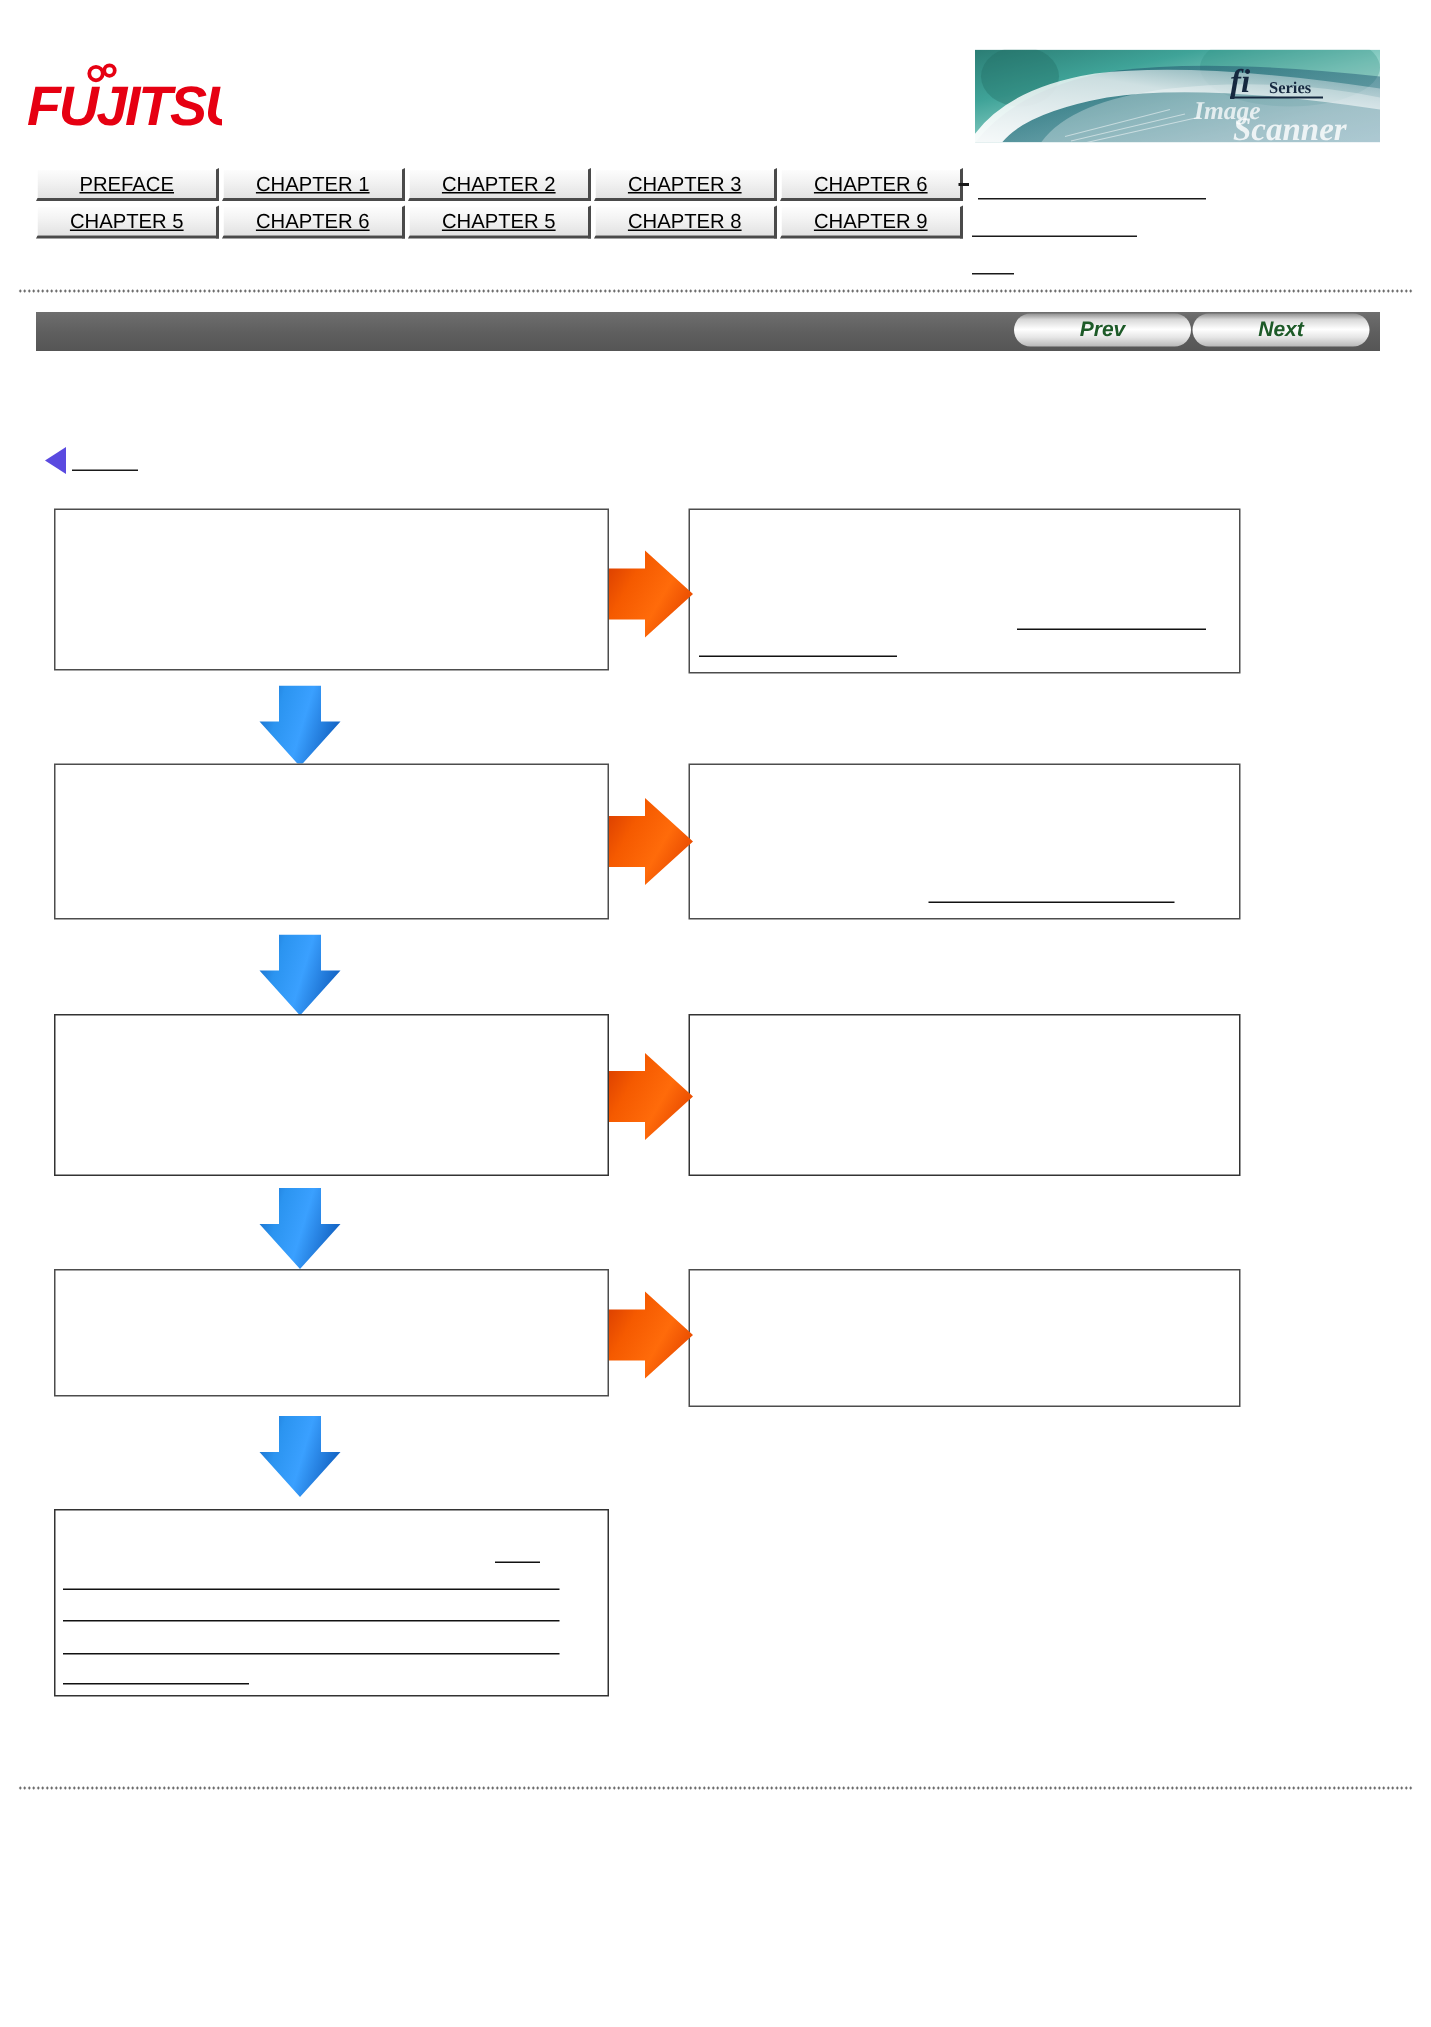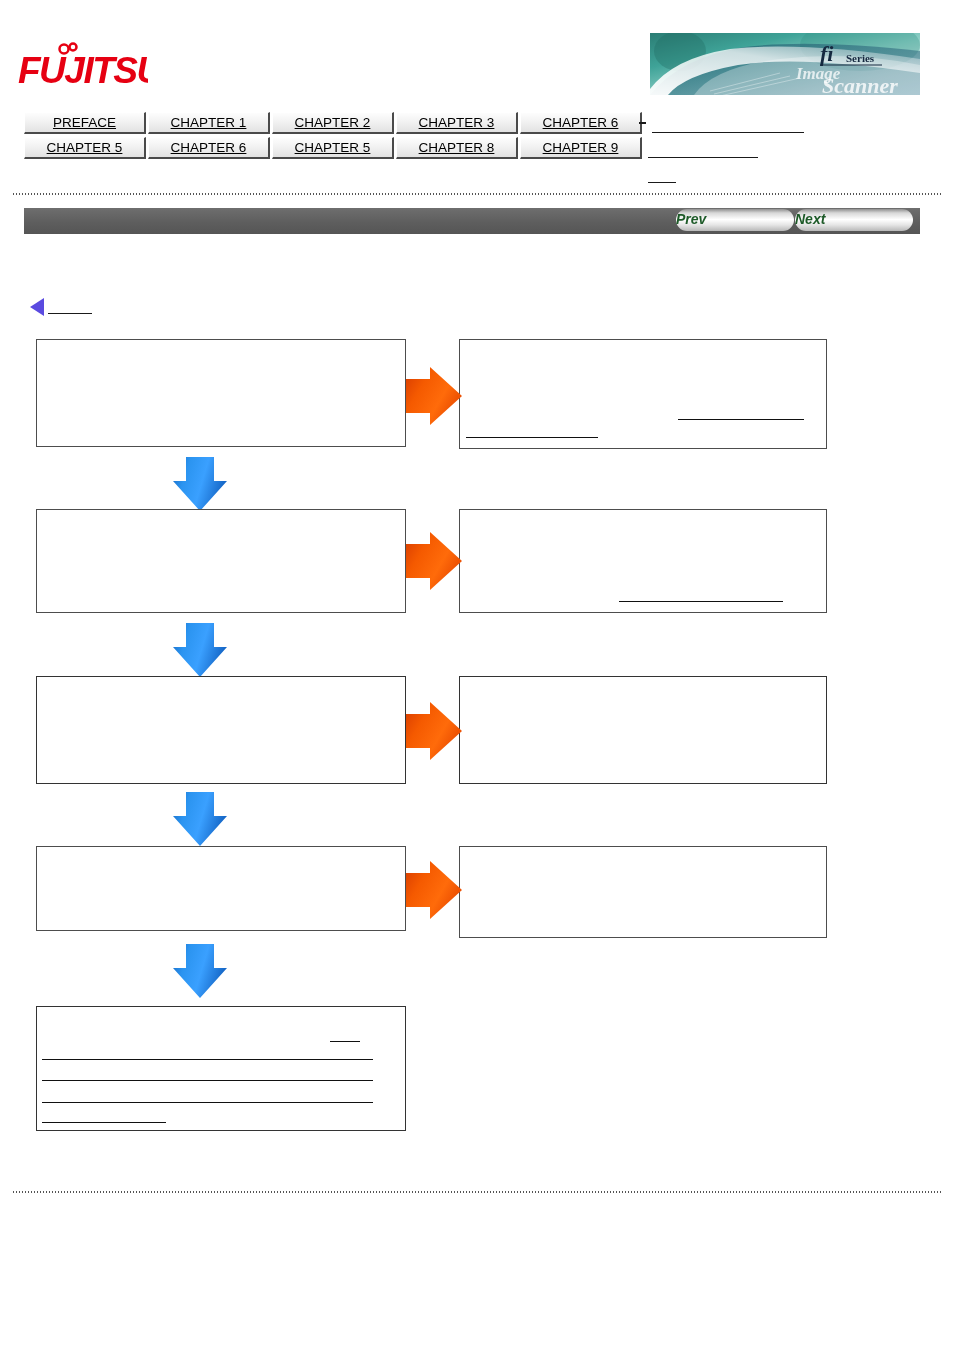--- a/index.html
+++ b/index.html
@@ -120,20 +120,21 @@
     top: 209px;
     width: 118px;
     height: 22px;
     border-radius: 11px;
     background: linear-gradient(to bottom, #8f8f8f 0%, #d8d8d8 18%, #ffffff 48%, #e6e6e6 72%, #b8b8b8 100%);
     color: #1d5a28;
     font-style: italic;
     font-weight: bold;
     font-size: 14px;
     line-height: 21px;
+    text-align: center;
     cursor: pointer;
     font-family: "Liberation Sans", sans-serif;
   }
   #btn-prev { left: 676px; }
   #btn-next { left: 795px; }
 
   
   .backlink {
     position: absolute;
     left: 30px;

